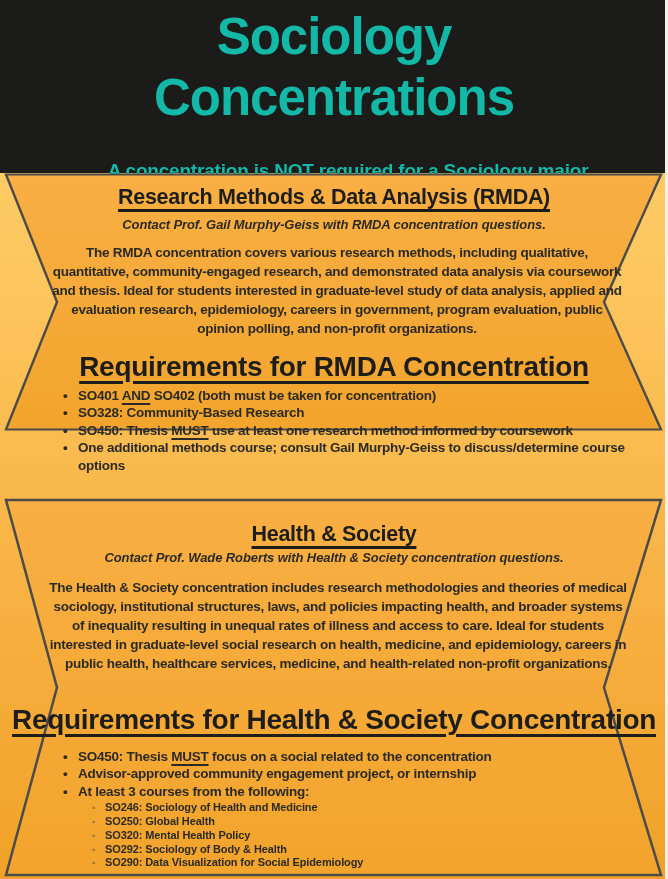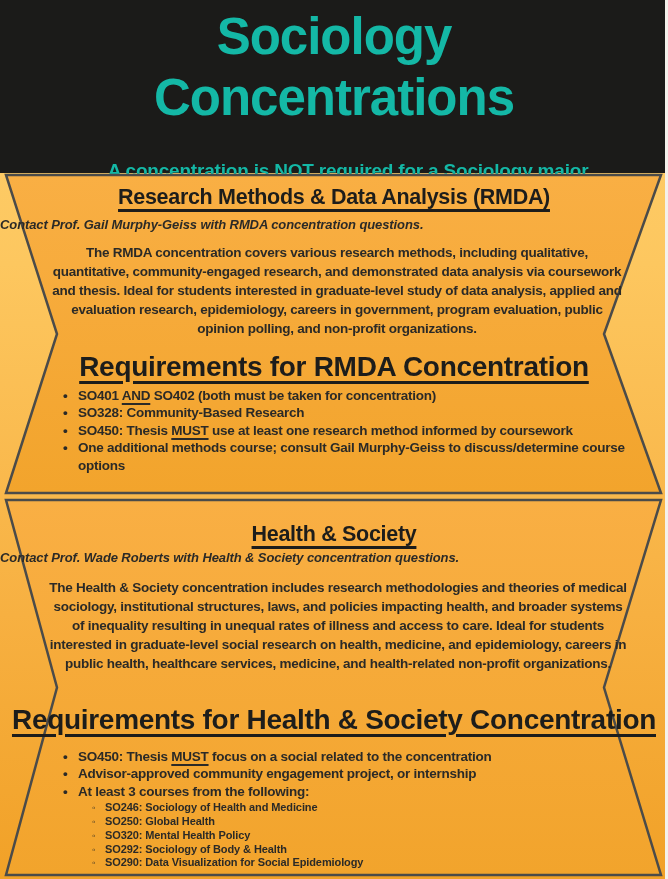--- a/index.html
+++ b/index.html
@@ -22,35 +22,35 @@
     font-size:51px;line-height:61px;letter-spacing:-1px;
     text-align:center;font-weight:700;
   }
   .hdr .hdr-sub{
     position:absolute;top:144px;left:0;width:668px;margin:16px;
     text-align:center;font-size:19px;letter-spacing:-0.2px;
   }
   .u{ text-decoration:underline; text-decoration-thickness:2px; text-underline-offset:3px; }
   
   .panel{position:absolute;left:0;width:668px;}
-  .panel1{top:173px;height:322px;}
+  .panel1{top:173px;height:258px;}
   .panel2{top:498px;height:379px;}
   .panel-bg{position:absolute;top:0;left:0;width:100%;height:100%;display:block;}
   .panel h2{
     position:absolute;left:0;width:668px;margin:0;text-align:center;
     font-size:21.5px;letter-spacing:-0.3px;color:#1D1D1B;
     text-decoration:underline;text-decoration-thickness:2.5px;text-underline-offset:5px;
   }
   .panel h3{
     position:absolute;left:0;width:668px;margin:0;text-align:center;
     font-size:28px;letter-spacing:-0.3px;color:#1D1D1B;
     text-decoration:underline;text-decoration-thickness:2.5px;text-underline-offset:5px;
   }
   .contact{
-    position:absolute;left:0;width:668px;margin:0;
+    position:absolute;left:0;width:668px;margin:0;text-align:center;
     font-size:13px;font-style:italic;letter-spacing:-0.1px;color:#2B2A27;
   }
   .desc{
     position:absolute;margin:0;font-size:13.5px;line-height:19px;
     letter-spacing:-0.25px;text-align:center;color:#2B2A27;
   }
   .blist{
     position:absolute;margin:0;padding:0;list-style:none;
     font-size:13.5px;line-height:17.4px;letter-spacing:-0.25px;color:#2B2A27;
   }

